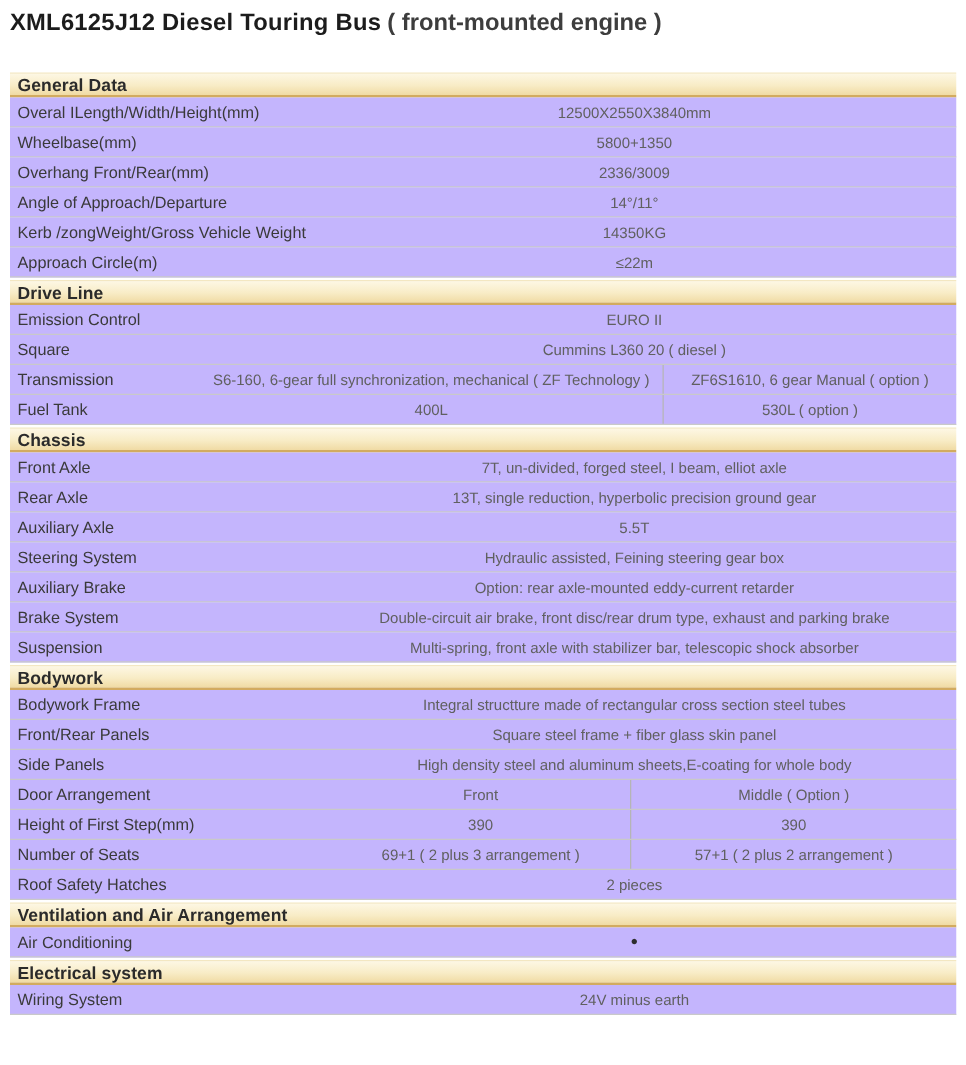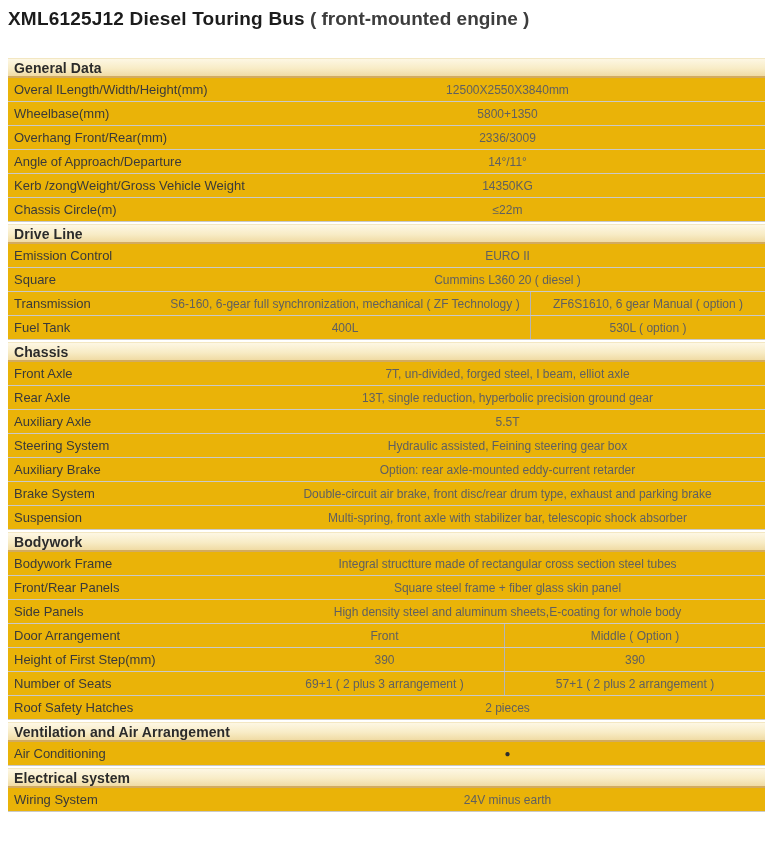--- a/index.html
+++ b/index.html
@@ -51,21 +51,21 @@
     font-weight: bold;
     color: #2b2b2b;
     letter-spacing: 0.1px;
   }
   .row {
     box-sizing: border-box;
     display: grid;
     align-items: stretch;
     height: 24px;
     border-bottom: 1px solid #c9c9c9;
-    background: #eab308;
+    background: #c4b5fd;
   }
   .row.full  { grid-template-columns: 242px 1fr; }
   .row.drive { grid-template-columns: 152px 371px 1fr; }
   .row.body  { grid-template-columns: 257px 240px 1fr; }
   .lbl {
     display: flex;
     align-items: center;
     padding-left: 6px;
     font-size: 13px;
     color: #3a3a3a;
@@ -105,21 +105,21 @@
       </div>
       <div class="row full">
         <div class="lbl">Angle of Approach/Departure</div>
         <div class="val">14°/11°</div>
       </div>
       <div class="row full">
         <div class="lbl">Kerb /zongWeight/Gross Vehicle Weight</div>
         <div class="val">14350KG</div>
       </div>
       <div class="row full">
-        <div class="lbl">Chassis Circle(m)</div>
+        <div class="lbl">Approach Circle(m)</div>
         <div class="val">≤22m</div>
       </div>
       <div class="section-header">Drive Line</div>
       <div class="row full">
         <div class="lbl">Emission Control</div>
         <div class="val">EURO II</div>
       </div>
       <div class="row full">
         <div class="lbl">Square</div>
         <div class="val">Cummins L360 20 ( diesel )</div>

